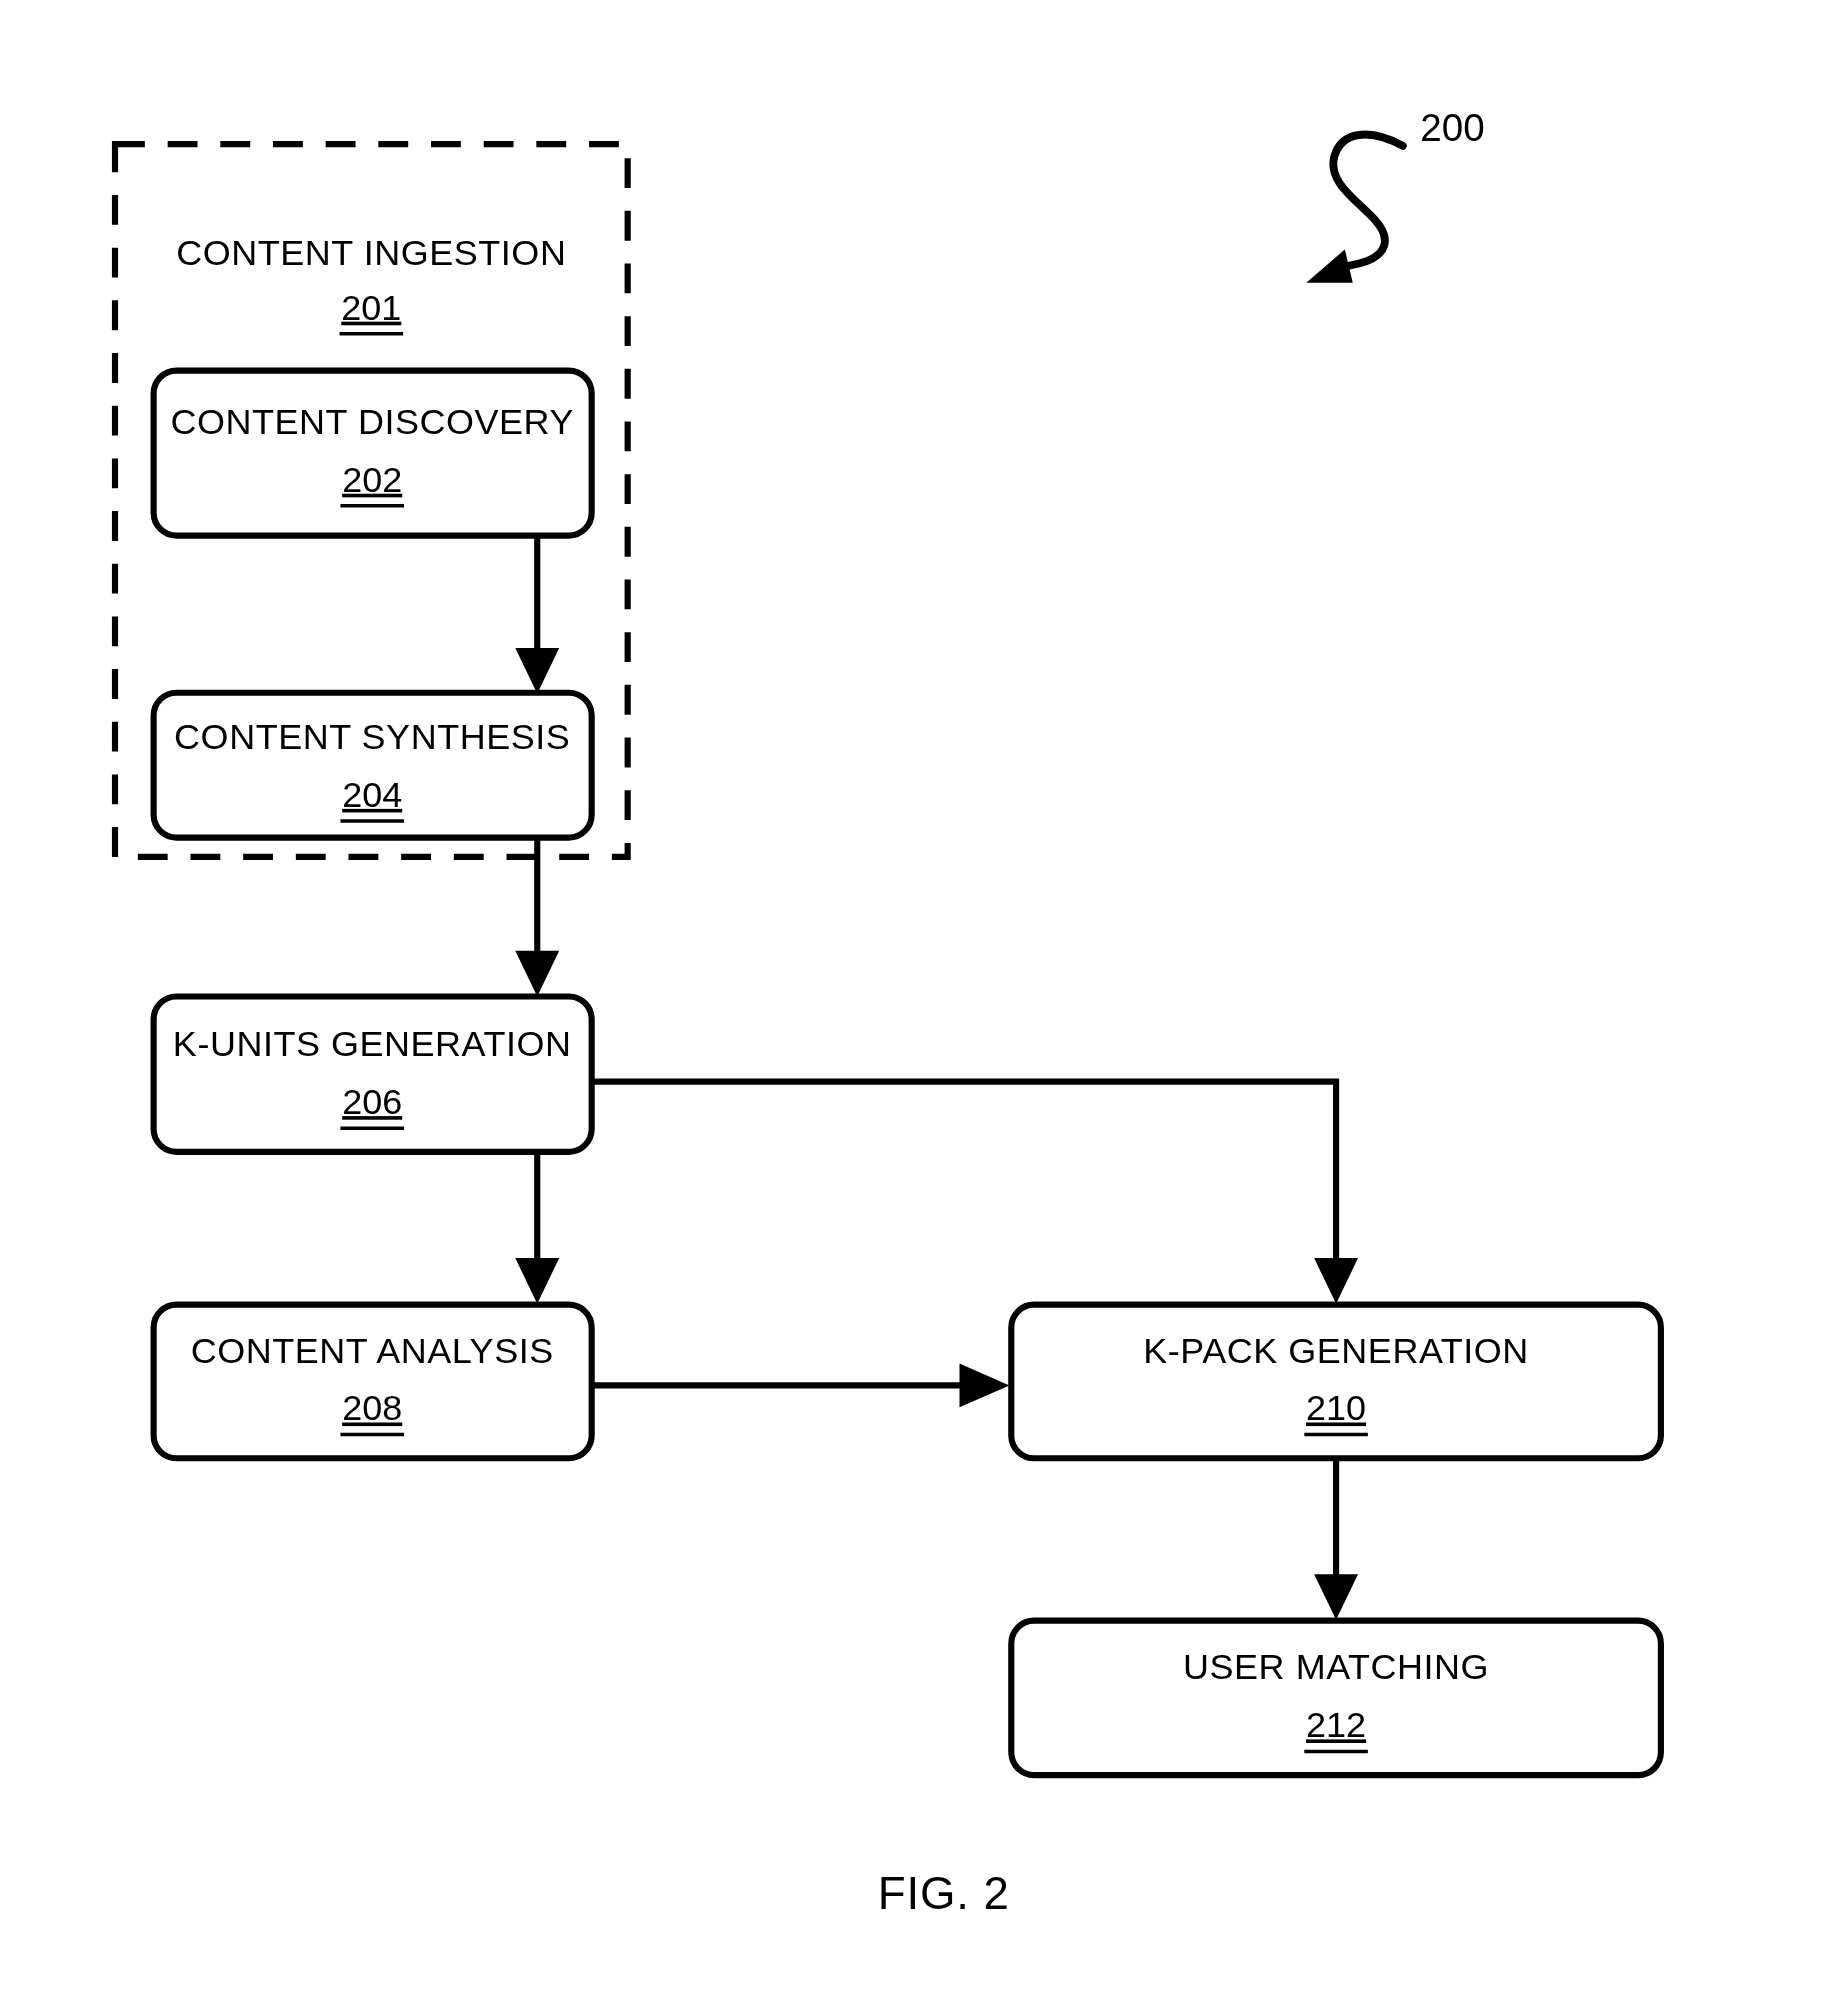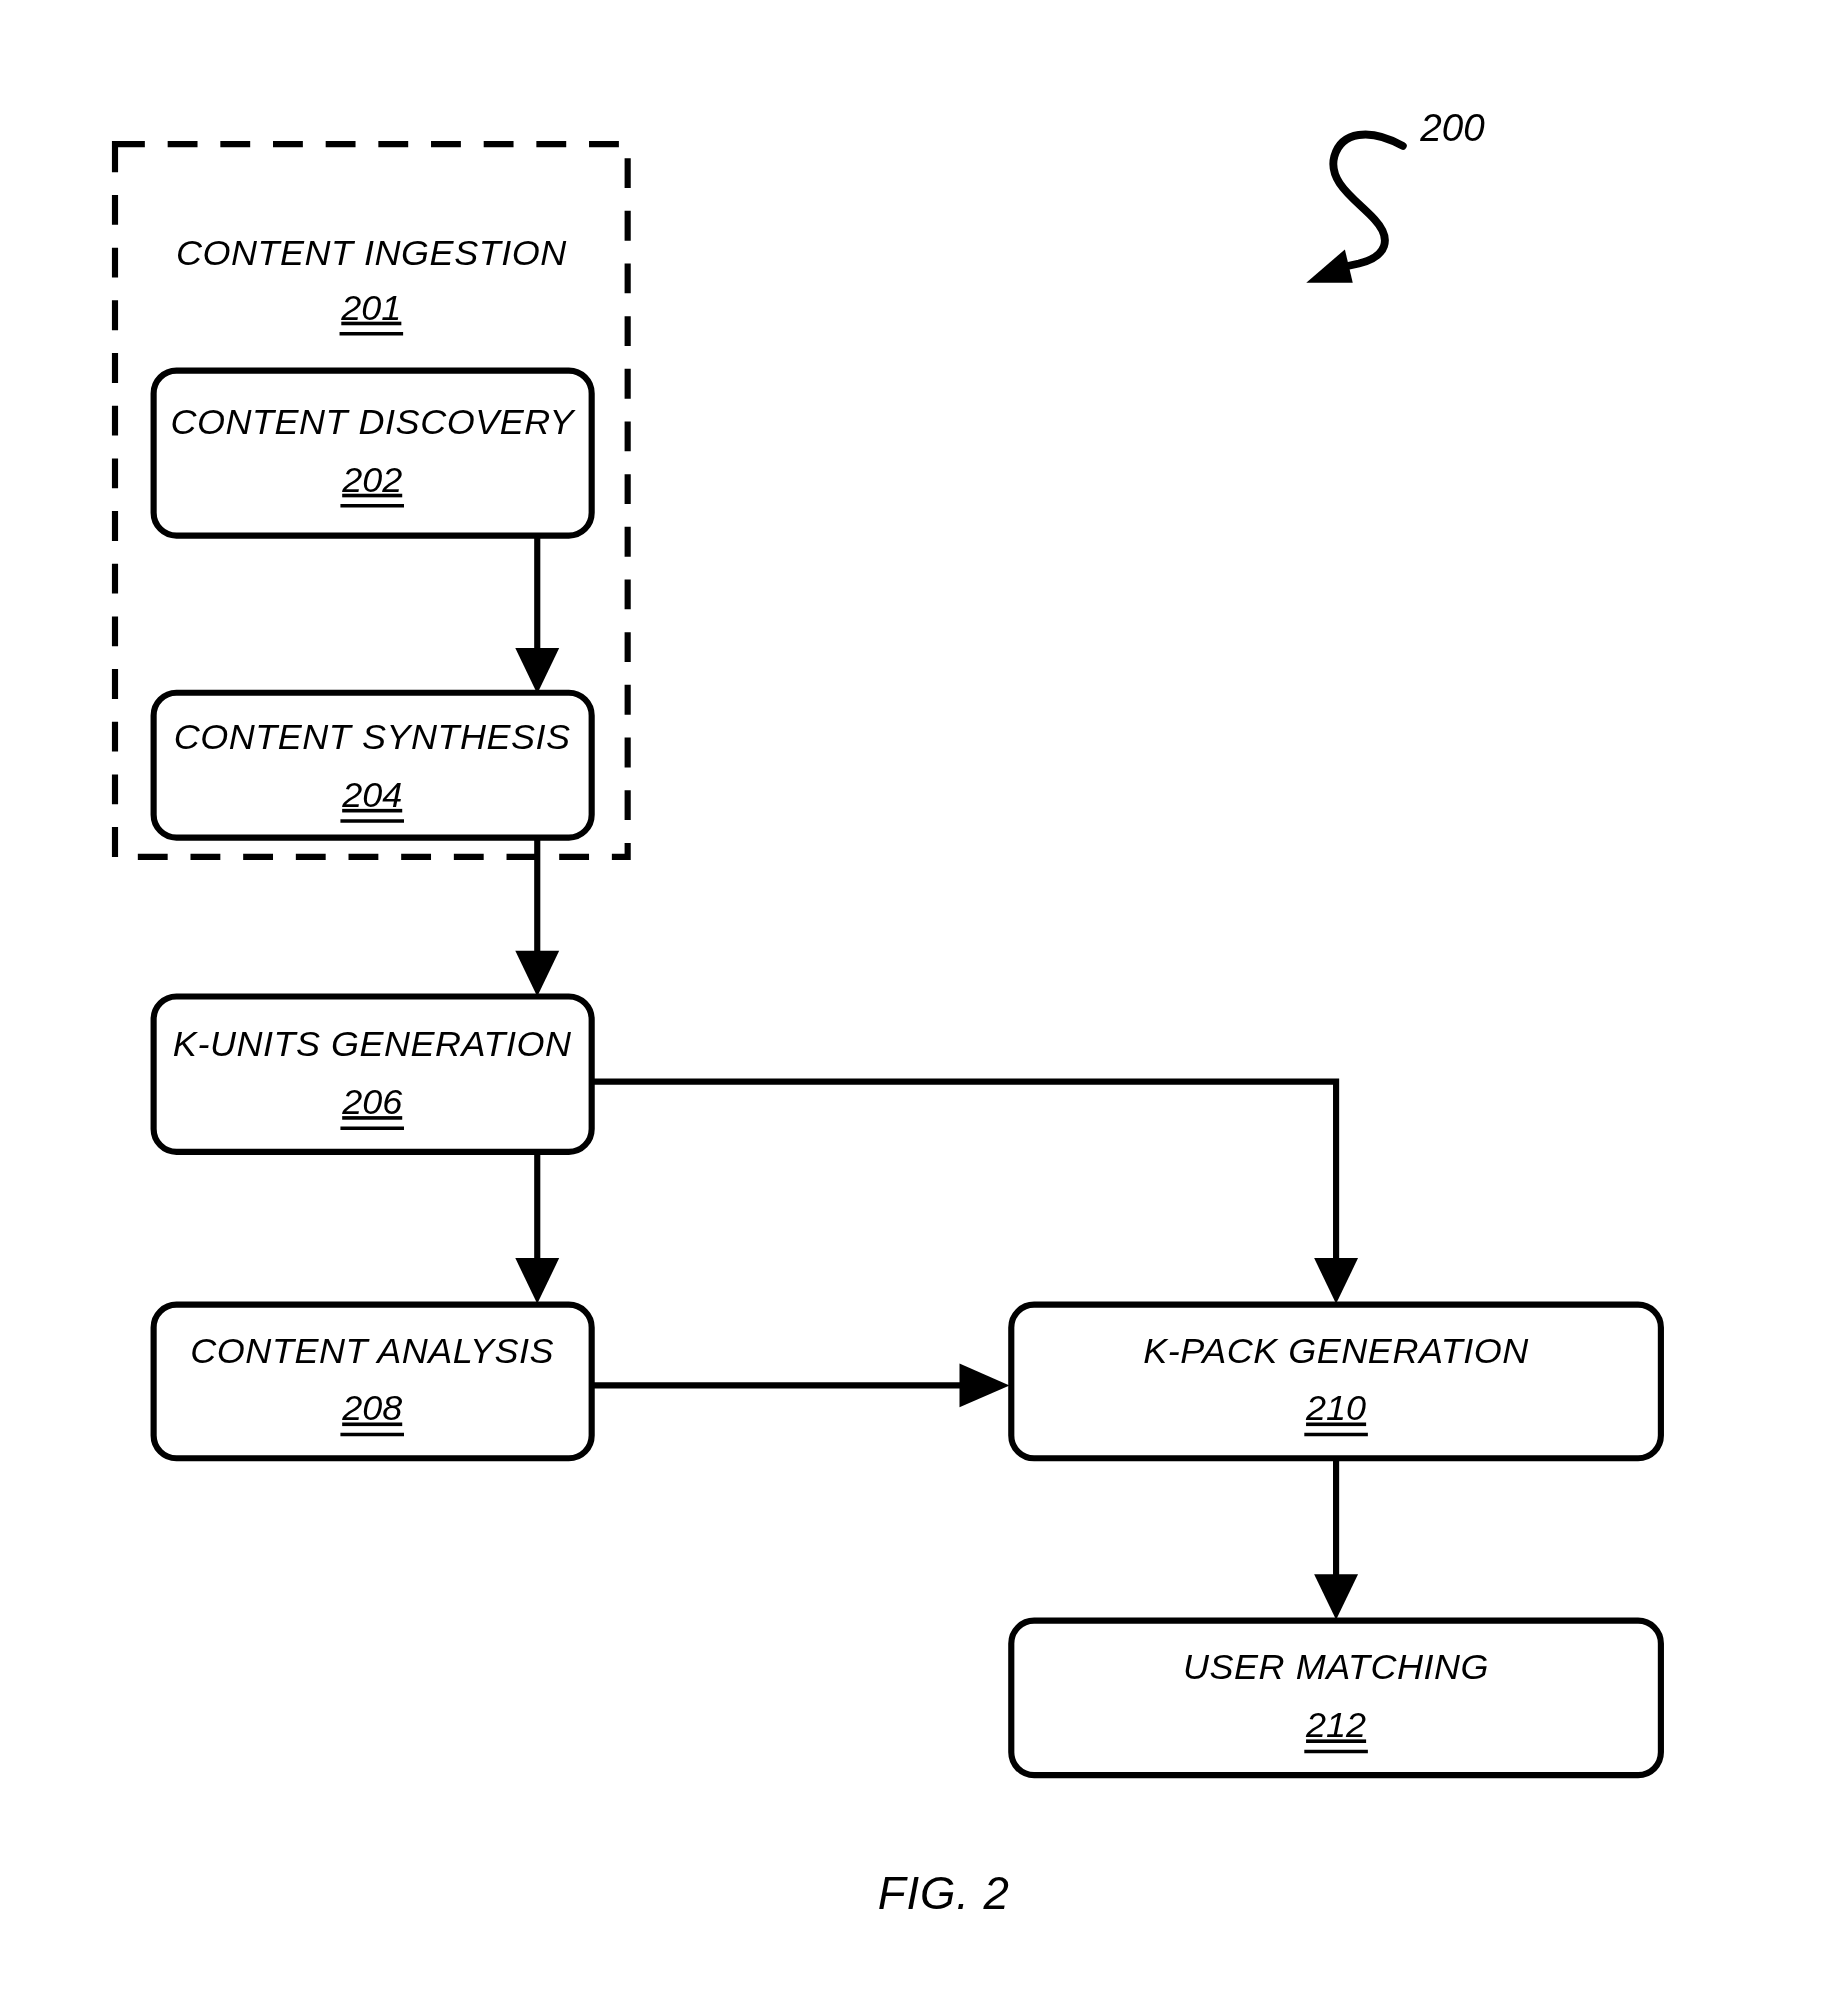--- a/index.html
+++ b/index.html
@@ -12,21 +12,20 @@
     width: 1847px;
     height: 1993px;
     font-family: "Liberation Sans", sans-serif;
     color: #000000;
     overflow: hidden;
   }
   #figure-root {
     position: relative;
     width: 1847px;
     height: 1545px;
-    font-style: italic;
   }
   svg#diagram {
     position: absolute;
     left: 0;
     top: 0;
     width: 1847px;
     height: 1993px;
     display: block;
   }
   .box-rect {

